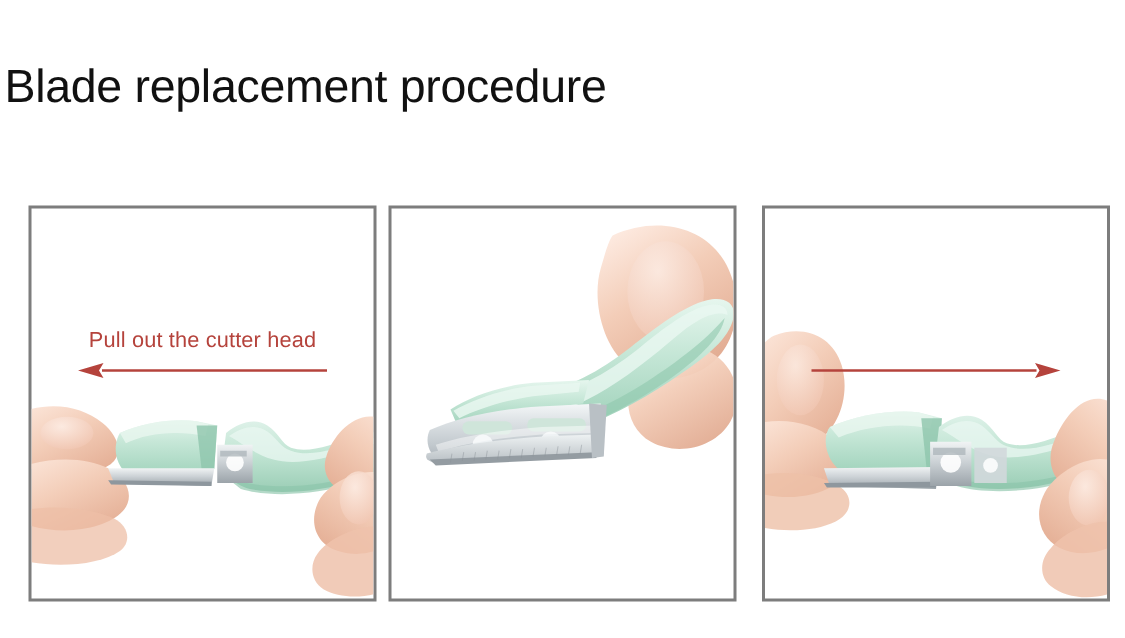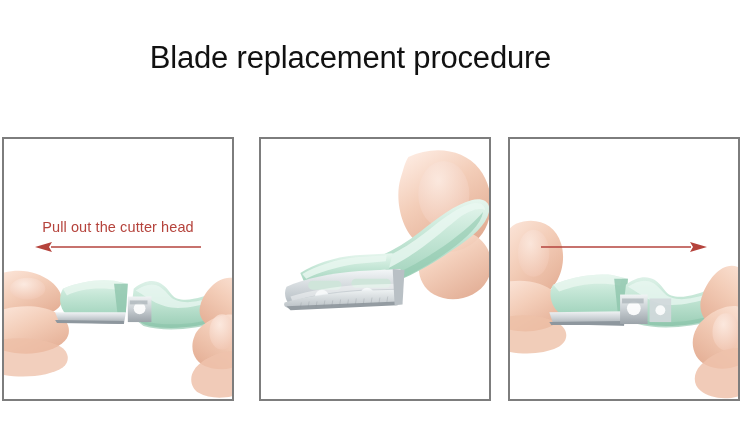--- a/index.html
+++ b/index.html
@@ -16,45 +16,44 @@
   .page {
     position: relative;
     width: 750px;
     height: 425px;
     background: #ffffff;
   }
 
   
   .title {
     position: absolute;
-    left: 16px;
+    left: 3px;
     top: 38px;
     width: 669px;
-    text-align: center;
     font-size: 31px;
     font-weight: 400;
     letter-spacing: -0.2px;
     color: #111111;
     font-family: "Liberation Sans", sans-serif;
     line-height: 40px;
     white-space: nowrap;
   }
 
   
   .panel {
     position: absolute;
     top: 137px;
     width: 232px;
     height: 264px;
     border: 2px solid #7d7d7d;
     background: #ffffff;
     overflow: hidden;
     box-sizing: border-box;
   }
-  #panel-1 { left: 2px; }
+  #panel-1 { left: 19px; }
   #panel-2 { left: 259px; }
   #panel-3 { left: 508px; }
 
   
   .caption {
     position: absolute;
     top: 80px;
     width: 100%;
     text-align: center;
     font-size: 14.5px;

